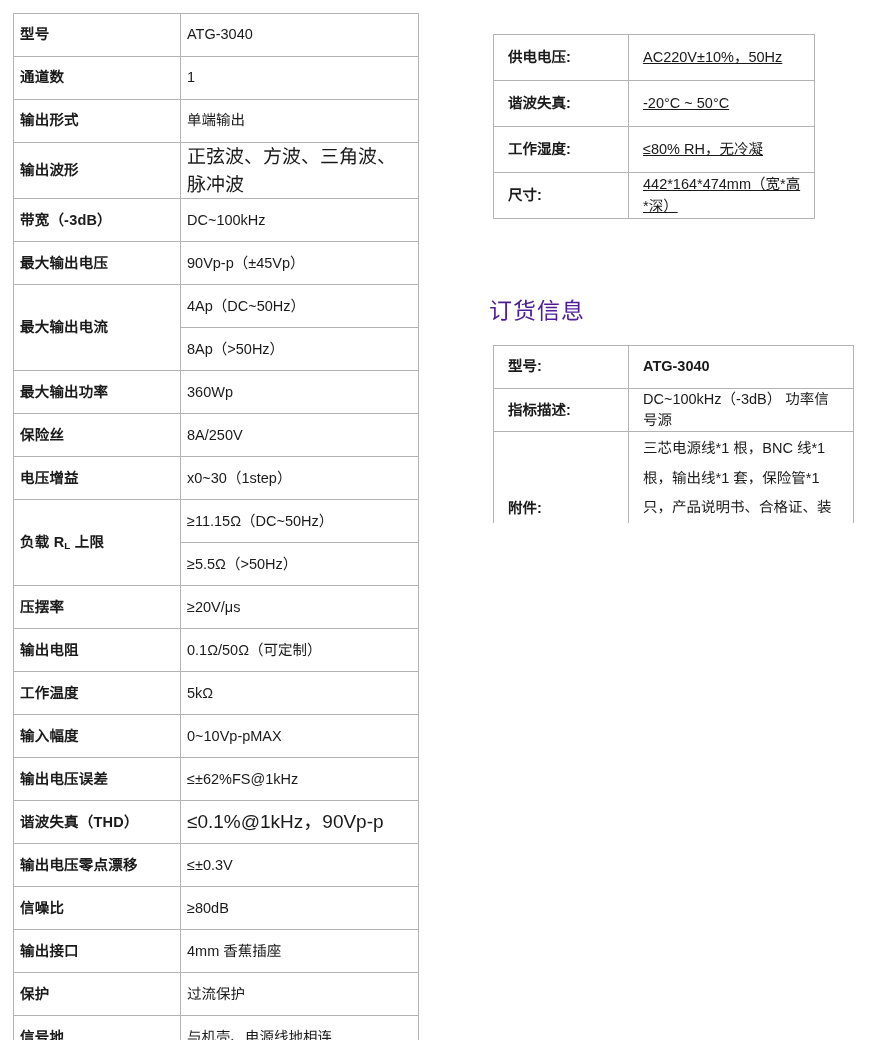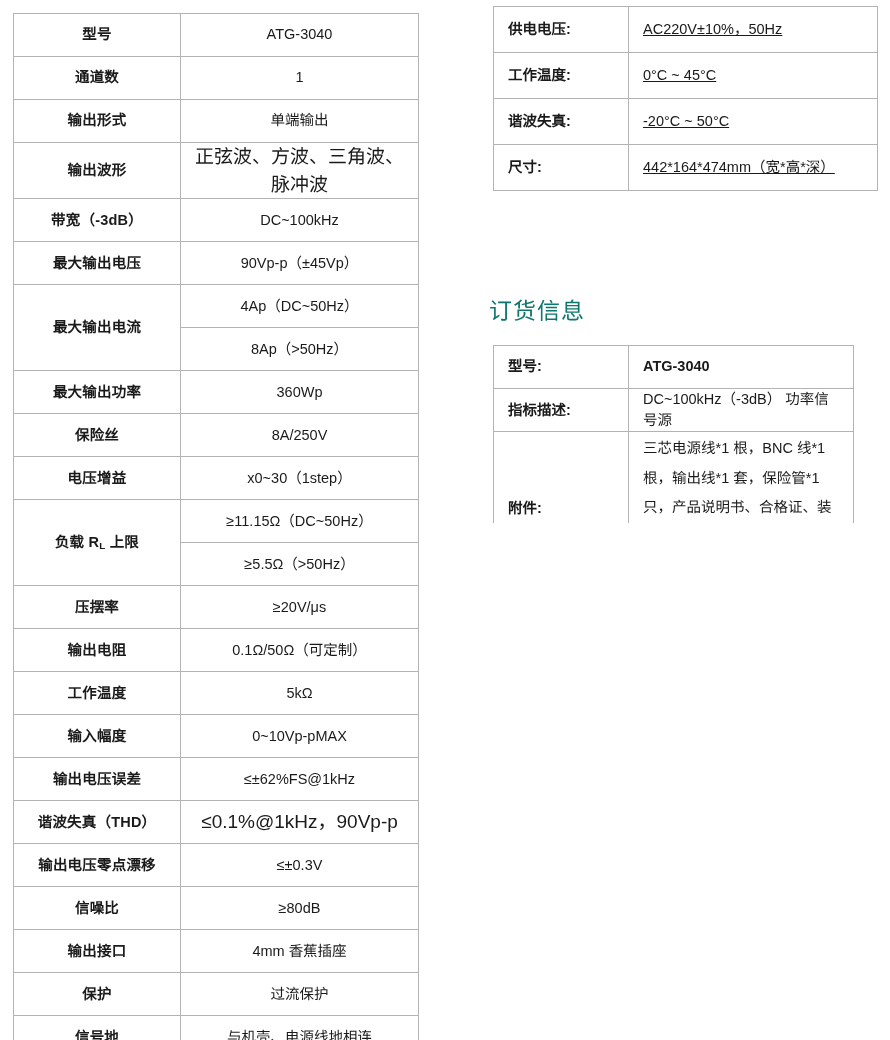--- a/index.html
+++ b/index.html
@@ -39,21 +39,21 @@
 
   
   .left-wrap {
     position: absolute;
     left: 13px;
     top: 13px;
     width: 379px;
   }
   table.left-tbl { width: 379px; }
   table.left-tbl td {
-    text-align: center;
+    text-align: left;
     height: 42px;
   }
   table.left-tbl td.k {
     width: 154px;
     font-weight: bold;
     letter-spacing: 0.2px;
   }
   table.left-tbl td.v {
     width: 225px;
     font-weight: normal;
@@ -67,40 +67,40 @@
     font-weight: bold;
   }
 
   
   .right-wrap {
     position: absolute;
     left: 493px;
     top: 6px;
     width: 385px;
   }
-  table.right-tbl { width: 385px; }
+  table.right-tbl { width: 322px; margin-top: 28px; }
   table.right-tbl td {
     text-align: left;
     padding-left: 14px;
     padding-right: 10px;
     height: 45px;
   }
   table.right-tbl td.k {
     width: 110px;
     font-weight: bold;
   }
   table.right-tbl td.v { font-weight: normal; text-decoration: underline; }
 
   .section-title {
     position: absolute;
     left: 489px;
     top: 300px;
     font-size: 23px;
     font-weight: normal;
-    color: #0f766e;
+    color: #4c1d95;
     letter-spacing: 1px;
     line-height: 1;
   }
 
   .order-wrap {
     position: absolute;
     left: 493px;
     top: 345px;
     width: 385px;
     height: 178px;
@@ -233,26 +233,26 @@
   </div>
 
   <div class="right-wrap">
     <table class="spec right-tbl">
       <tbody>
         <tr>
           <td class="k">供电电压:</td>
           <td class="v">AC220V±10%，50Hz</td>
         </tr>
         <tr>
-          <td class="k">工作温度:</td>
-          <td class="v">0°C ~ 45°C</td>
-        </tr>
-        <tr>
           <td class="k">谐波失真:</td>
           <td class="v">-20°C ~ 50°C</td>
+        </tr>
+        <tr>
+          <td class="k">工作湿度:</td>
+          <td class="v">≤80% RH，无冷凝</td>
         </tr>
         <tr>
           <td class="k">尺寸:</td>
           <td class="v">442*164*474mm（宽*高*深）</td>
         </tr>
       </tbody>
     </table>
   </div>
 
   <div class="section-title">订货信息</div>

